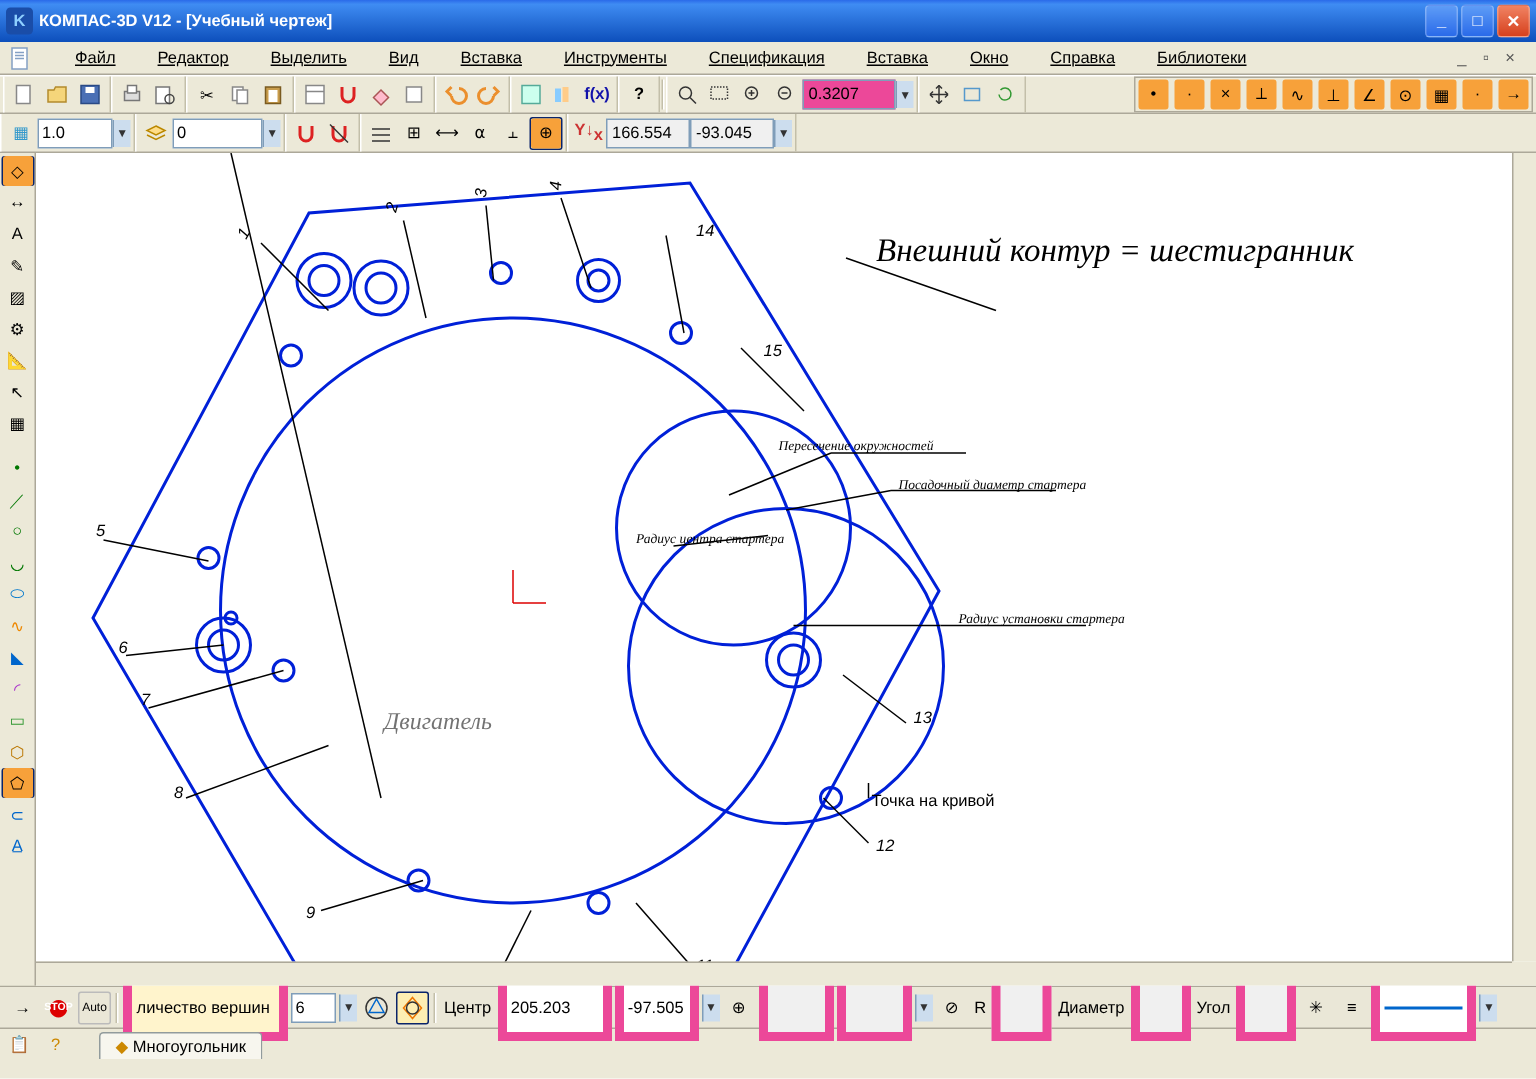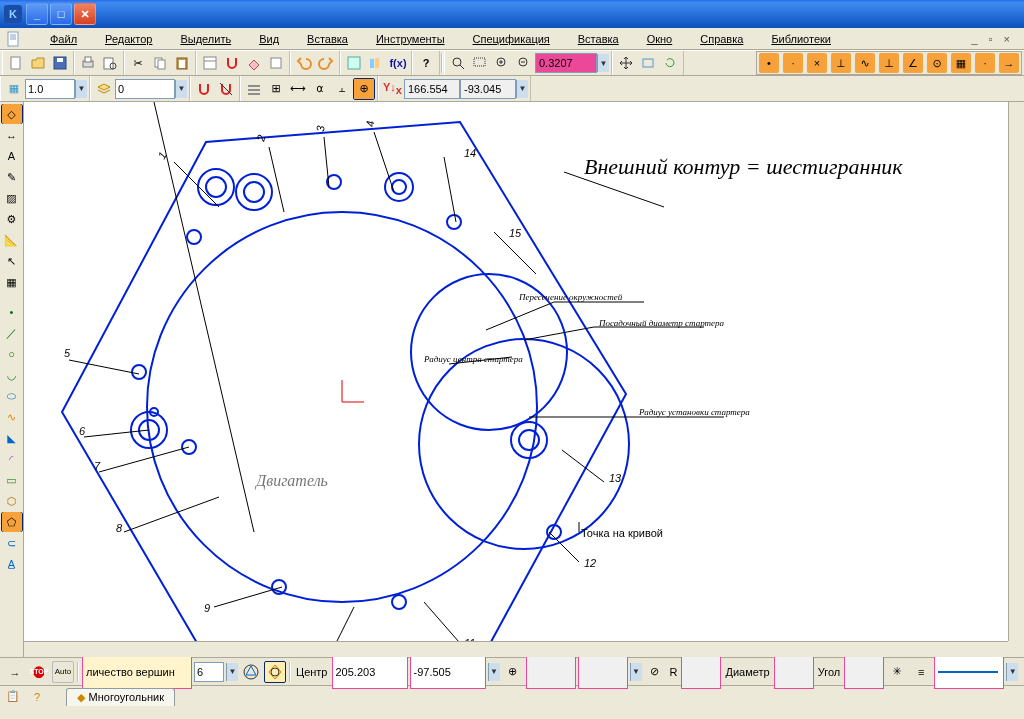--- a/index.html
+++ b/index.html
@@ -33,32 +33,33 @@
   .left-tb .tbtn { width:22px; height:20px; }
   .canvas-wrap { flex:1; position:relative; background:#fff; }
   .scroll-v { position:absolute; right:0; top:0; bottom:16px; width:16px; background:#ece9d8; border-left:1px solid #aca899; }
   .scroll-h { position:absolute; left:0; right:16px; bottom:0; height:16px; background:#ece9d8; border-top:1px solid #aca899; }
   .scroll-corner { position:absolute; right:0; bottom:0; width:16px; height:16px; background:#ece9d8; }
   svg.drawing { position:absolute; top:0; left:0; right:16px; bottom:16px; }
   .label-ital { font-family:'Times New Roman',serif; font-style:italic; font-size:22px; }
   .callout { font-family:'Times New Roman',serif; font-style:italic; font-size:9px; }
   .callout2 { font-family:'Arial',sans-serif; font-size:11px; }
   .propbar { height:28px; background:#eae7d7; border-top:1px solid #aca899; display:flex; align-items:center; padding:0 4px; gap:2px; }
-  .prop-field { height:20px; border:1px solid #ec4899; background:#fff; padding:16px 3px; display:flex; align-items:center; }
+  .prop-field { height:20px; border:6px solid #ec4899; background:#fff; padding:16px 3px; display:flex; align-items:center; }
   .tabbar { height:22px; background:#ece9d8; border-top:1px solid #aca899; display:flex; align-items:center; padding:0 2px; gap:2px; }
   .tab { border:1px solid #919b9c; border-bottom:none; background:#f7f6ee; padding:2px 10px; border-radius:3px 3px 0 0; }
   .tbtn svg { display:block; }
   .sep { width:2px; height:20px; border-left:1px solid #c3bfa9; border-right:1px solid #fff; margin:0 1px; }
   .sel-arrow { width:12px; height:18px; background:#cde; border-left:1px solid #7f9db9; display:inline-flex; align-items:center; justify-content:center; font-size:8px; color:#333; }
 </style>
 </head>
 <body>
 
 <div class="titlebar">
   <div class="logo">K</div>
+  <div class="title">КОМПАС-3D V12 - [Учебный чертеж]</div>
   <div class="winbtns">
     <div class="winbtn min">_</div>
     <div class="winbtn max">□</div>
     <div class="winbtn cls">✕</div>
   </div>
 </div>
 
 <div class="menubar">
   <svg class="menu-icon" viewBox="0 0 16 16">
       <rect x="2" y="1" width="10" height="14" fill="#fff" stroke="#84a0c4"></rect>
@@ -460,21 +461,21 @@
     </div>
   <div class="tbtn active">
       <svg width="18" height="18">
         <polygon points="9,2 15,9 9,16 3,9" fill="none" stroke="#e70"></polygon>
         <circle cx="9" cy="9" r="4" fill="none" stroke="#333"></circle>
       </svg>
     </div>
   <div class="sep"></div>
   <span class="field-label">Центр</span>
   <div class="prop-field" style="width:76px;">205.203</div>
-  <div class="prop-field" style="width:76px;">-97.505</div>
+  <div class="prop-field" style="width:56px;">-97.505</div>
     <div class="sel-arrow">▼</div>
   <div class="tbtn">⊕</div>
   <div class="prop-field" style="width:50px;background:#f0f0f0;"></div>
   <div class="prop-field" style="width:50px;background:#f0f0f0;"></div>
     <div class="sel-arrow">▼</div>
   <div class="tbtn">⊘</div>
   <span class="field-label">R</span>
   <div class="prop-field" style="width:40px;background:#f0f0f0;"></div>
   <span class="field-label">Диаметр</span>
   <div class="prop-field" style="width:40px;background:#f0f0f0;"></div>

